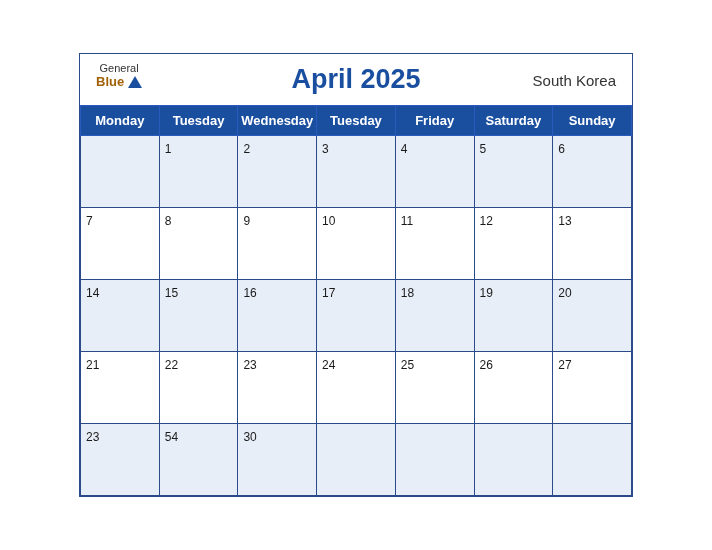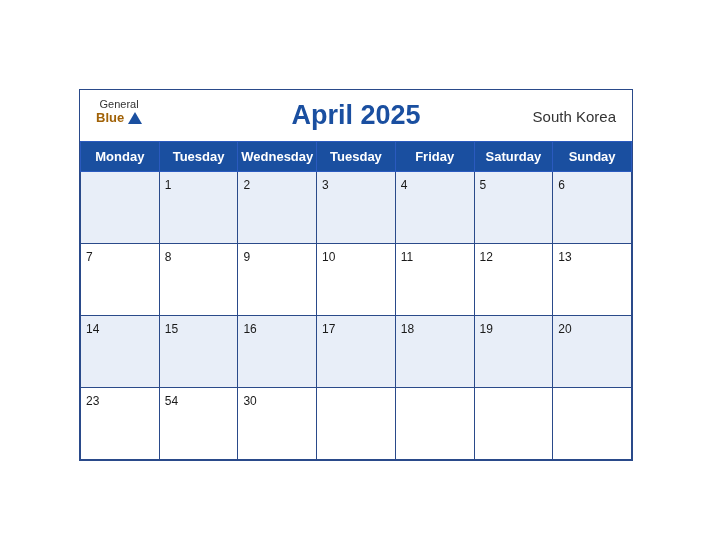--- a/index.html
+++ b/index.html
@@ -156,20 +156,29 @@
         <tr>
           <td><span class="day-number">14</span></td>
           <td><span class="day-number">15</span></td>
           <td><span class="day-number">16</span></td>
           <td><span class="day-number">17</span></td>
           <td><span class="day-number">18</span></td>
           <td><span class="day-number">19</span></td>
           <td><span class="day-number">20</span></td>
         </tr>
         <tr>
+          <td><span class="day-number">21</span></td>
+          <td><span class="day-number">22</span></td>
+          <td><span class="day-number">23</span></td>
+          <td><span class="day-number">24</span></td>
+          <td><span class="day-number">25</span></td>
+          <td><span class="day-number">26</span></td>
+          <td><span class="day-number">27</span></td>
+        </tr>
+        <tr>
           <td><span class="day-number">23</span></td>
           <td><span class="day-number">54</span></td>
           <td><span class="day-number">30</span></td>
           <td class="empty-cell"></td>
           <td class="empty-cell"></td>
           <td class="empty-cell"></td>
           <td class="empty-cell"></td>
         </tr>
       </tbody>
   </table>

